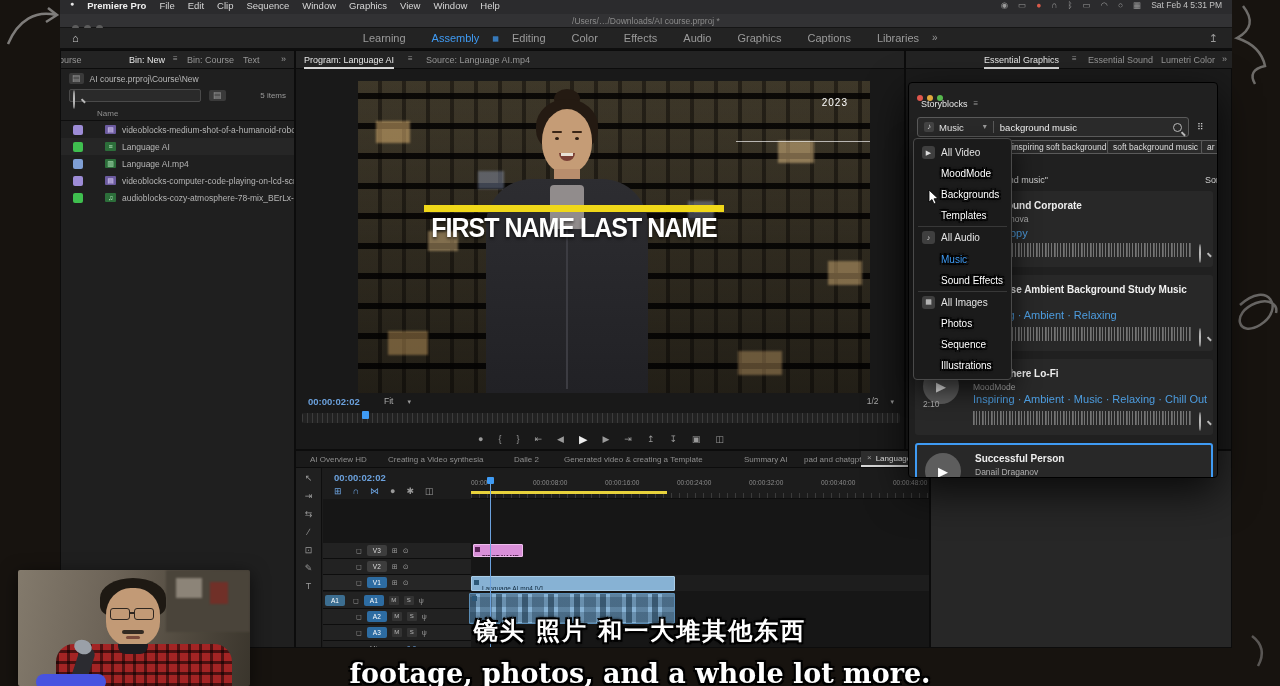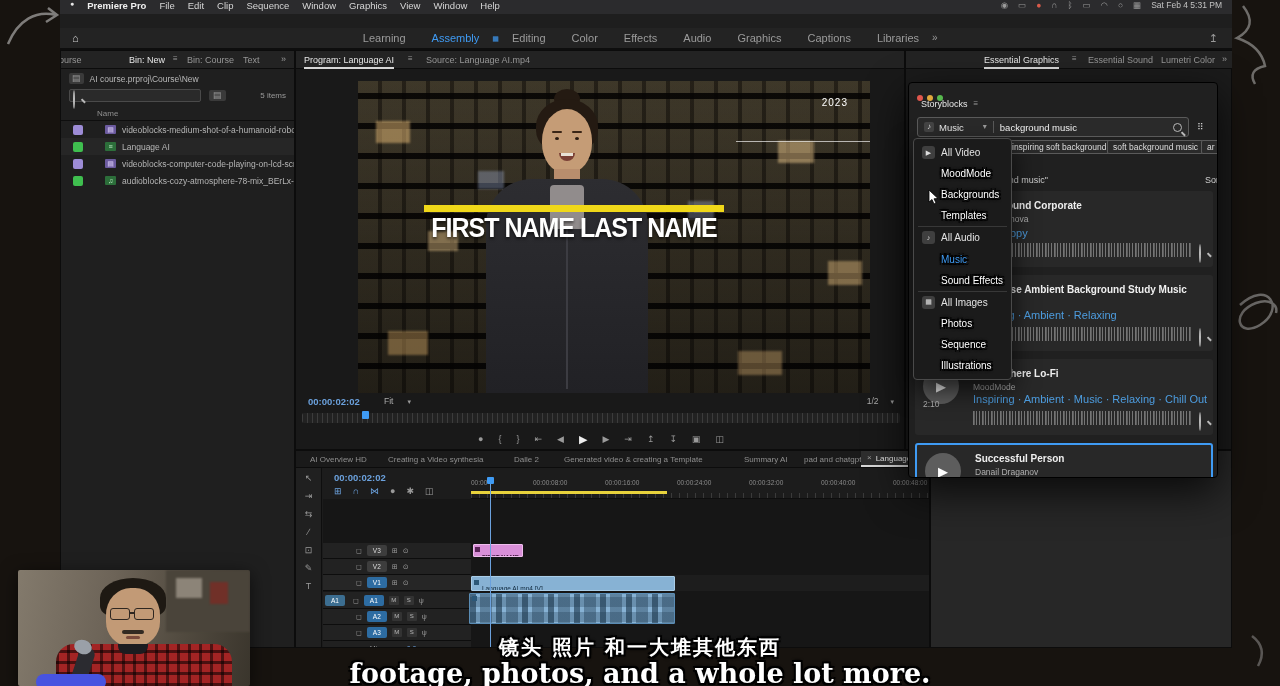--- a/index.html
+++ b/index.html
@@ -92,20 +92,26 @@
       <span class="ic">∩</span>
       <span class="ic">ᛒ</span>
       <span class="ic">▭</span>
       <span class="ic">◠</span>
       <span class="ic">○</span>
       <span class="ic">▦</span>
       <span>Sat Feb 4 5:31 PM</span>
     </span>
   </div>
 
+  <div id="titlebar" class="p">
+    <span class="p" style="left:12px;top:4px">
+      <span class="dot"></span><span class="dot"></span><span class="dot"></span>
+    </span>
+    <div id="wtitle">/Users/…/Downloads/AI course.prproj *</div>
+  </div>
 
   <div id="wsbar" class="p f">
     <span class="ic" style="font-size:11px;margin-left:12px;color:#c8c8c8">⌂</span>
     <span class="f" style="margin:0 auto">
       <span class="ws">Learning</span>
       <span class="ws on">Assembly</span>
       <span class="ic" style="color:#3f9bf4;font-size:7px">▦</span>
       <span class="ws">Editing</span>
       <span class="ws">Color</span>
       <span class="ws">Effects</span>
@@ -142,20 +148,25 @@
     <div class="p" style="left:0;top:70px;width:235px">
       <div class="frow" style="padding-left:12px">
         <span class="chipc" style="background:#9d8cd6"></span>
         <span class="fico" style="background:#6b5a9e;color:#d9ccf5;margin-left:16px">▤</span>
         <span style="overflow:hidden">videoblocks-medium-shot-of-a-humanoid-robot-using-a</span>
       </div>
       <div class="frow" style="padding-left:12px;background:#262626">
         <span class="chipc" style="background:#3fbf4f"></span>
         <span class="fico" style="background:#2c6e3a;color:#bff0c8;margin-left:16px">≡</span>
         <span>Language AI</span>
+      </div>
+      <div class="frow" style="padding-left:12px">
+        <span class="chipc" style="background:#7f9fd4"></span>
+        <span class="fico" style="background:#2c6e3a;color:#bff0c8;margin-left:16px">▥</span>
+        <span>Language AI.mp4</span>
       </div>
       <div class="frow" style="padding-left:12px">
         <span class="chipc" style="background:#9d8cd6"></span>
         <span class="fico" style="background:#6b5a9e;color:#d9ccf5;margin-left:16px">▤</span>
         <span style="overflow:hidden">videoblocks-computer-code-playing-on-lcd-screen_h0t7</span>
       </div>
       <div class="frow" style="padding-left:12px">
         <span class="chipc" style="background:#3fbf4f"></span>
         <span class="fico" style="background:#2c6e3a;color:#bff0c8;margin-left:16px">♫</span>
         <span style="overflow:hidden">audioblocks-cozy-atmosphere-78-mix_BErLx-pUc-SBA-3</span>
@@ -499,14 +510,14 @@
     <div class="p" style="left:108px;top:66px;width:14px;height:3px;background:#7a4a3c;border-radius:2px"></div>
     <div class="p" style="left:38px;top:74px;width:176px;height:42px;border-radius:18px 18px 0 0;background-color:#a32424;
          background-image:repeating-linear-gradient(0deg,rgba(0,0,0,.55) 0 3px,transparent 3px 11px),repeating-linear-gradient(90deg,rgba(0,0,0,.5) 0 3px,transparent 3px 11px)"></div>
     <div class="p" style="left:100px;top:74px;width:30px;height:10px;background:#1c1c20;border-radius:0 0 8px 8px"></div>
   </div>
   <div class="p" style="left:56px;top:76px;width:16px;height:46px;background:#2b2b30;border-radius:8px;transform:rotate(18deg)"></div>
   <div class="p" style="left:56px;top:70px;width:18px;height:14px;background:#9aa0a8;border-radius:50%;transform:rotate(18deg)"></div>
   <div class="p" style="left:18px;top:104px;width:70px;height:16px;background:#4753e0;border-radius:9px"></div>
 </div>
 
-<div class="sub p" style="top:634px;font-size:20px;font-weight:bold;letter-spacing:2px;font-family:'DejaVu Sans',sans-serif">镜头 照片 和一大堆其他东西</div>
+<div class="sub p" style="top:615px;font-size:24px;font-weight:bold;letter-spacing:2px;font-family:'DejaVu Sans',sans-serif">镜头 照片 和一大堆其他东西</div>
 <div class="sub p" style="top:658px;font-size:27px;font-weight:bold;font-family:'DejaVu Serif',serif">footage, photos, and a whole lot more.</div>
 
 </body></html>

